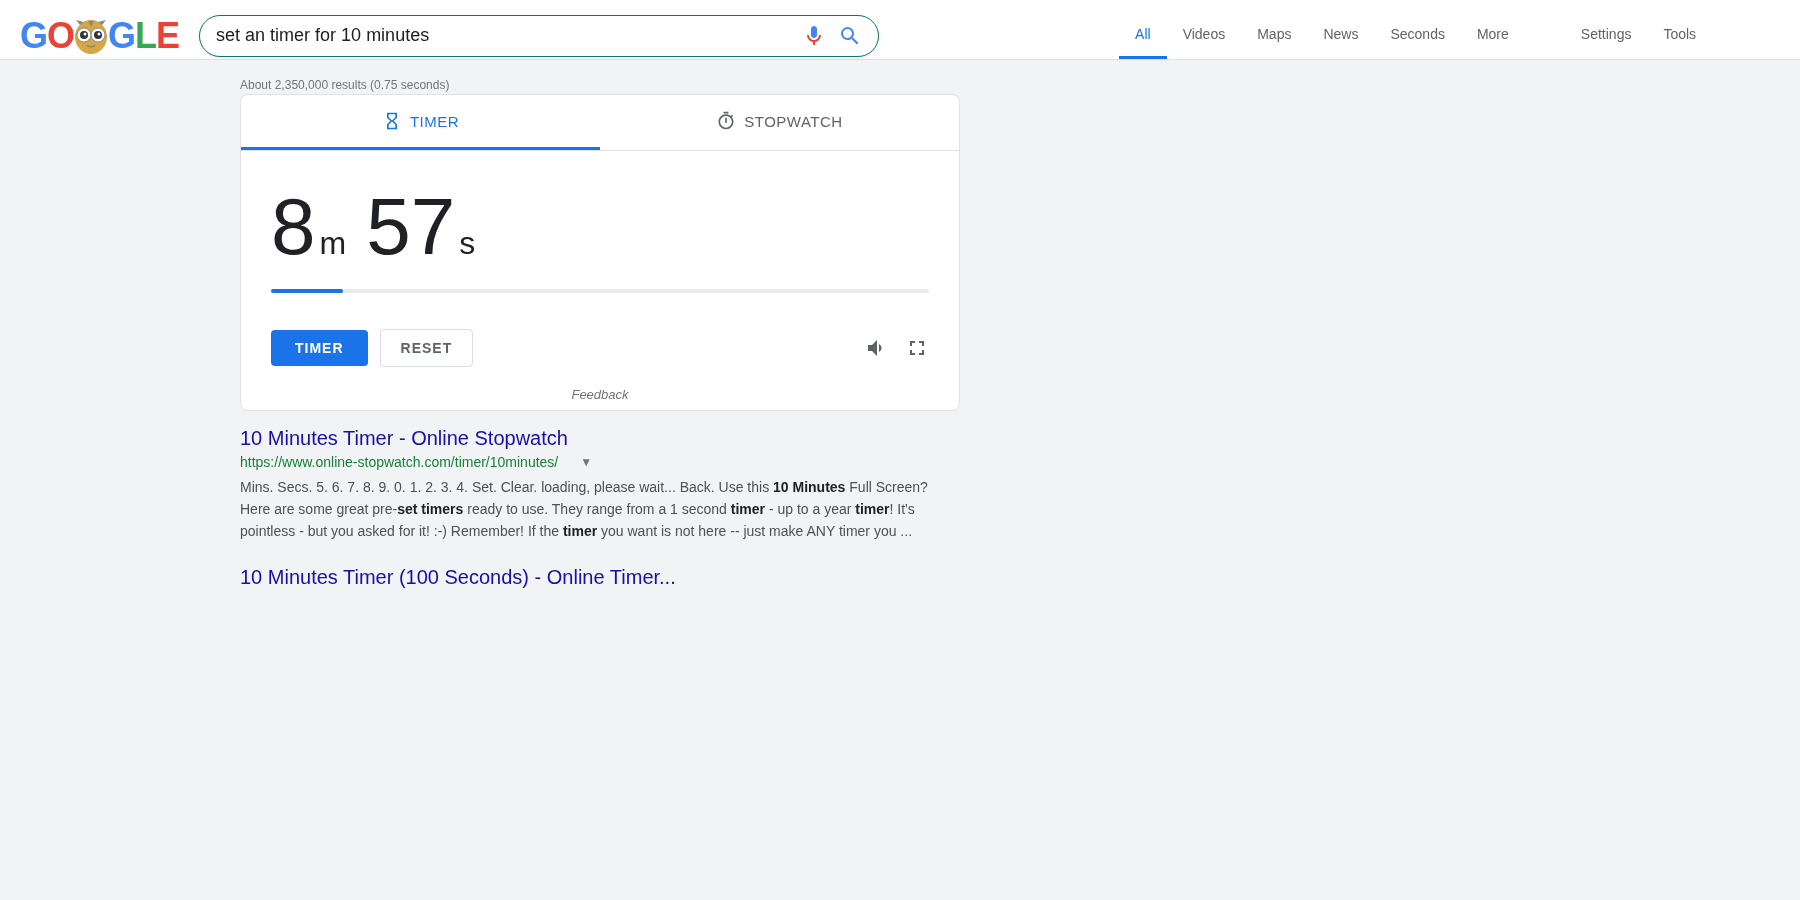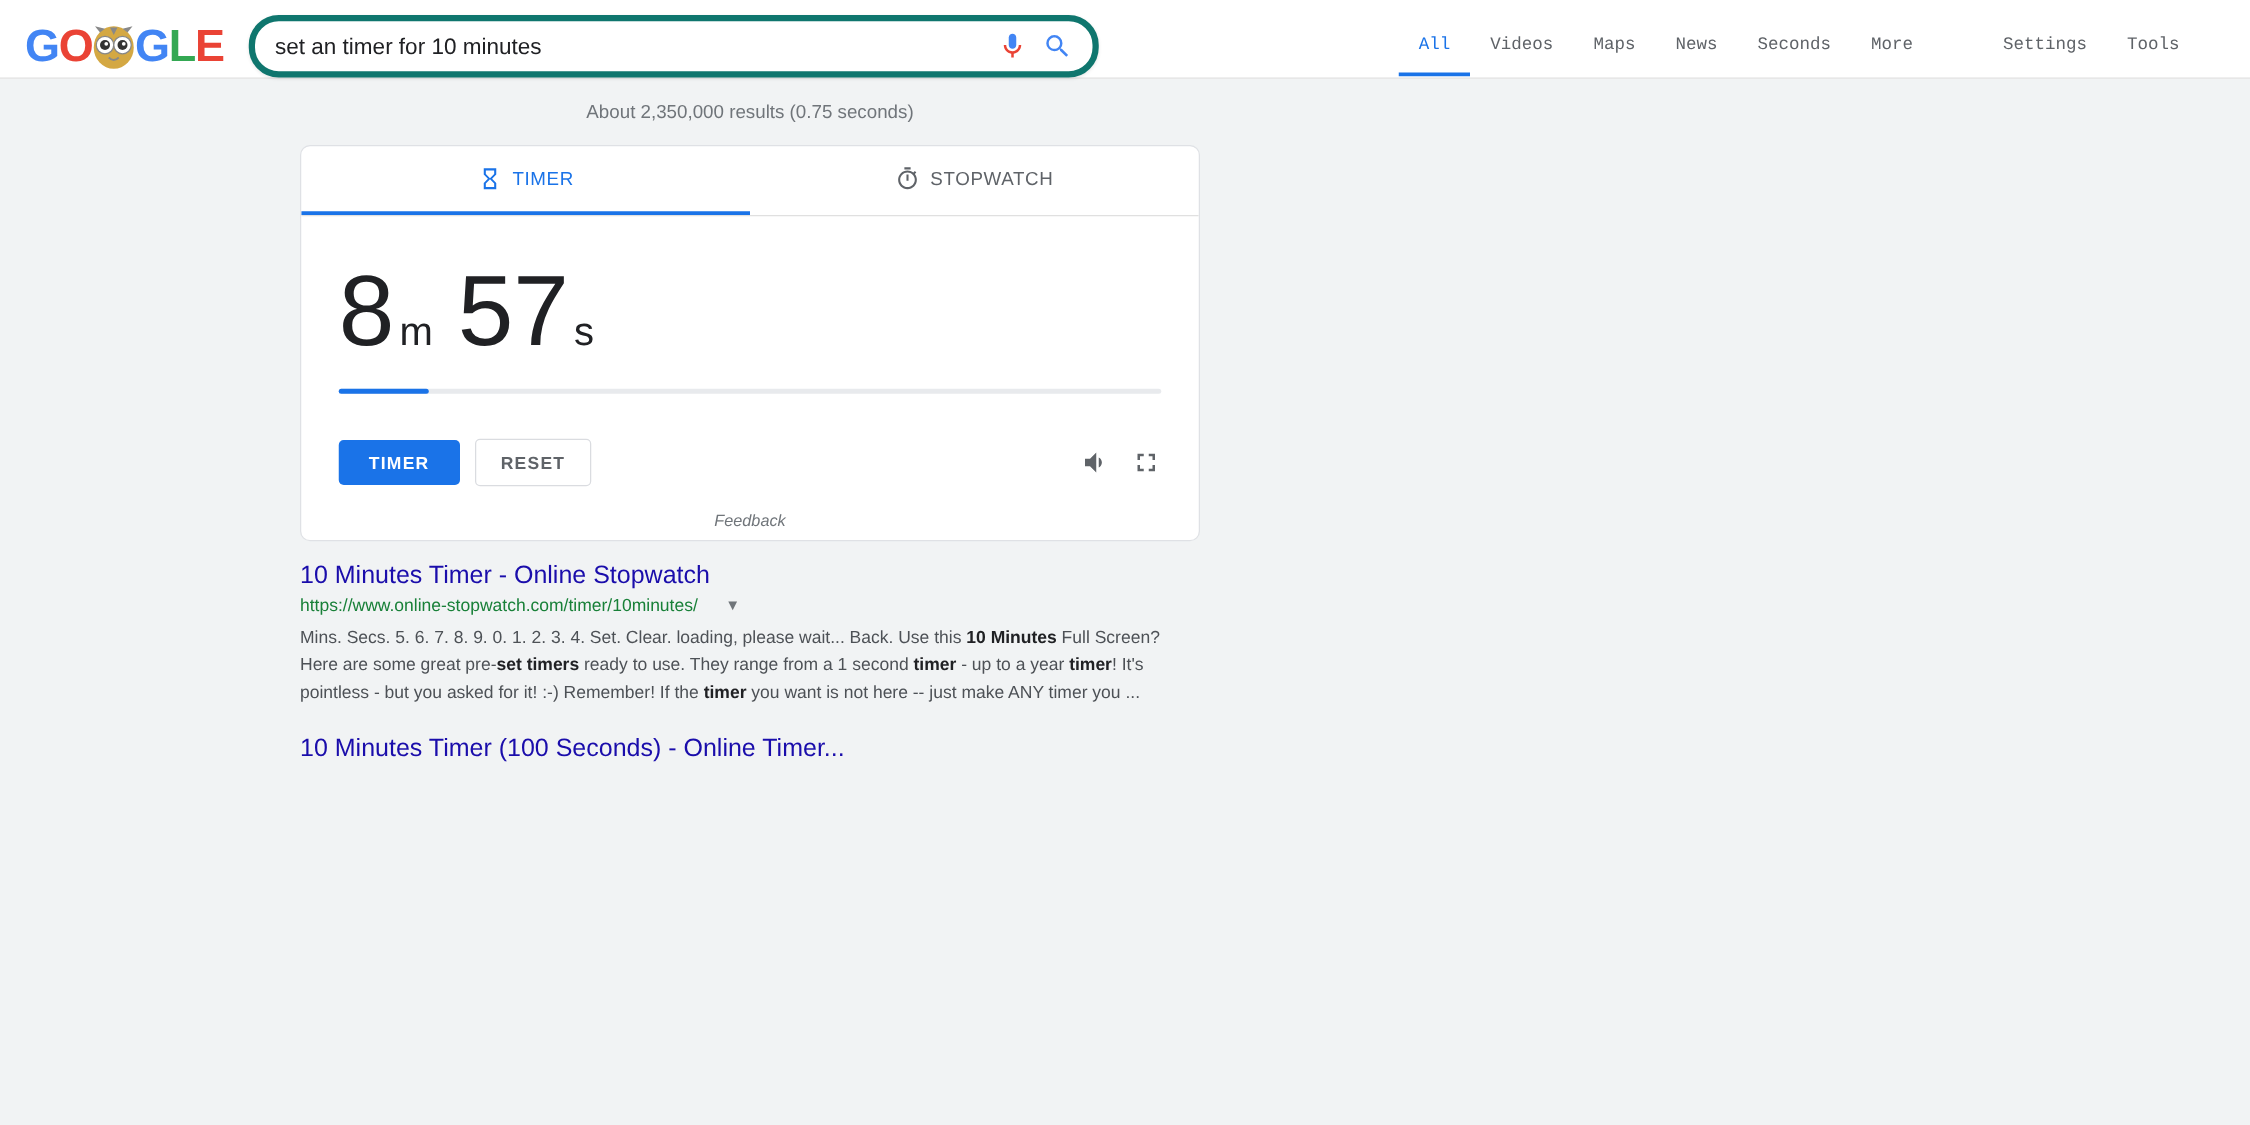--- a/index.html
+++ b/index.html
@@ -34,21 +34,21 @@
     .logo-owl {
       display: inline-flex;
       align-items: center;
       justify-content: center;
       font-size: 28px;
       margin: 0 -2px;
     }
     .search-bar {
       display: flex;
       align-items: center;
-      border: 5px solid #0f766e;
+      border: 1px solid #0f766e;
       border-radius: 24px;
       padding: 8px 16px;
       width: 680px;
       background: #fff;
       box-shadow: 0 1px 3px rgba(0,0,0,0.1);
     }
     .search-input {
       flex: 1;
       border: none;
       outline: none;
@@ -70,21 +70,20 @@
       width: 24px;
       height: 24px;
       cursor: pointer;
     }
     .nav-tabs {
       display: flex;
       align-items: center;
       margin-left: 220px;
       gap: 0;
       padding-bottom: 0;
-      font-family: Liberation Mono, monospace;
     }
     .nav-tab {
       padding: 14px 16px;
       font-size: 14px;
       color: #5f6368;
       cursor: pointer;
       border-bottom: 3px solid transparent;
       white-space: nowrap;
       text-decoration: none;
     }
@@ -93,24 +92,23 @@
       border-bottom: 3px solid #1a73e8;
       font-weight: 500;
     }
     .main-content {
       max-width: 760px;
       margin: 0 auto;
       padding: 18px 20px;
       margin-left: 220px;
     }
     .results-count {
-      font-size: 15px;
+      font-size: 12px;
       color: #70757a;
-      margin-bottom: 18px;
-      text-align: center;
+      margin-bottom: 2px;
     }
     .timer-widget {
       background: #fff;
       border: 1px solid #dfe1e5;
       border-radius: 8px;
       overflow: hidden;
       margin-bottom: 16px;
     }
     .timer-tabs {
       display: flex;

